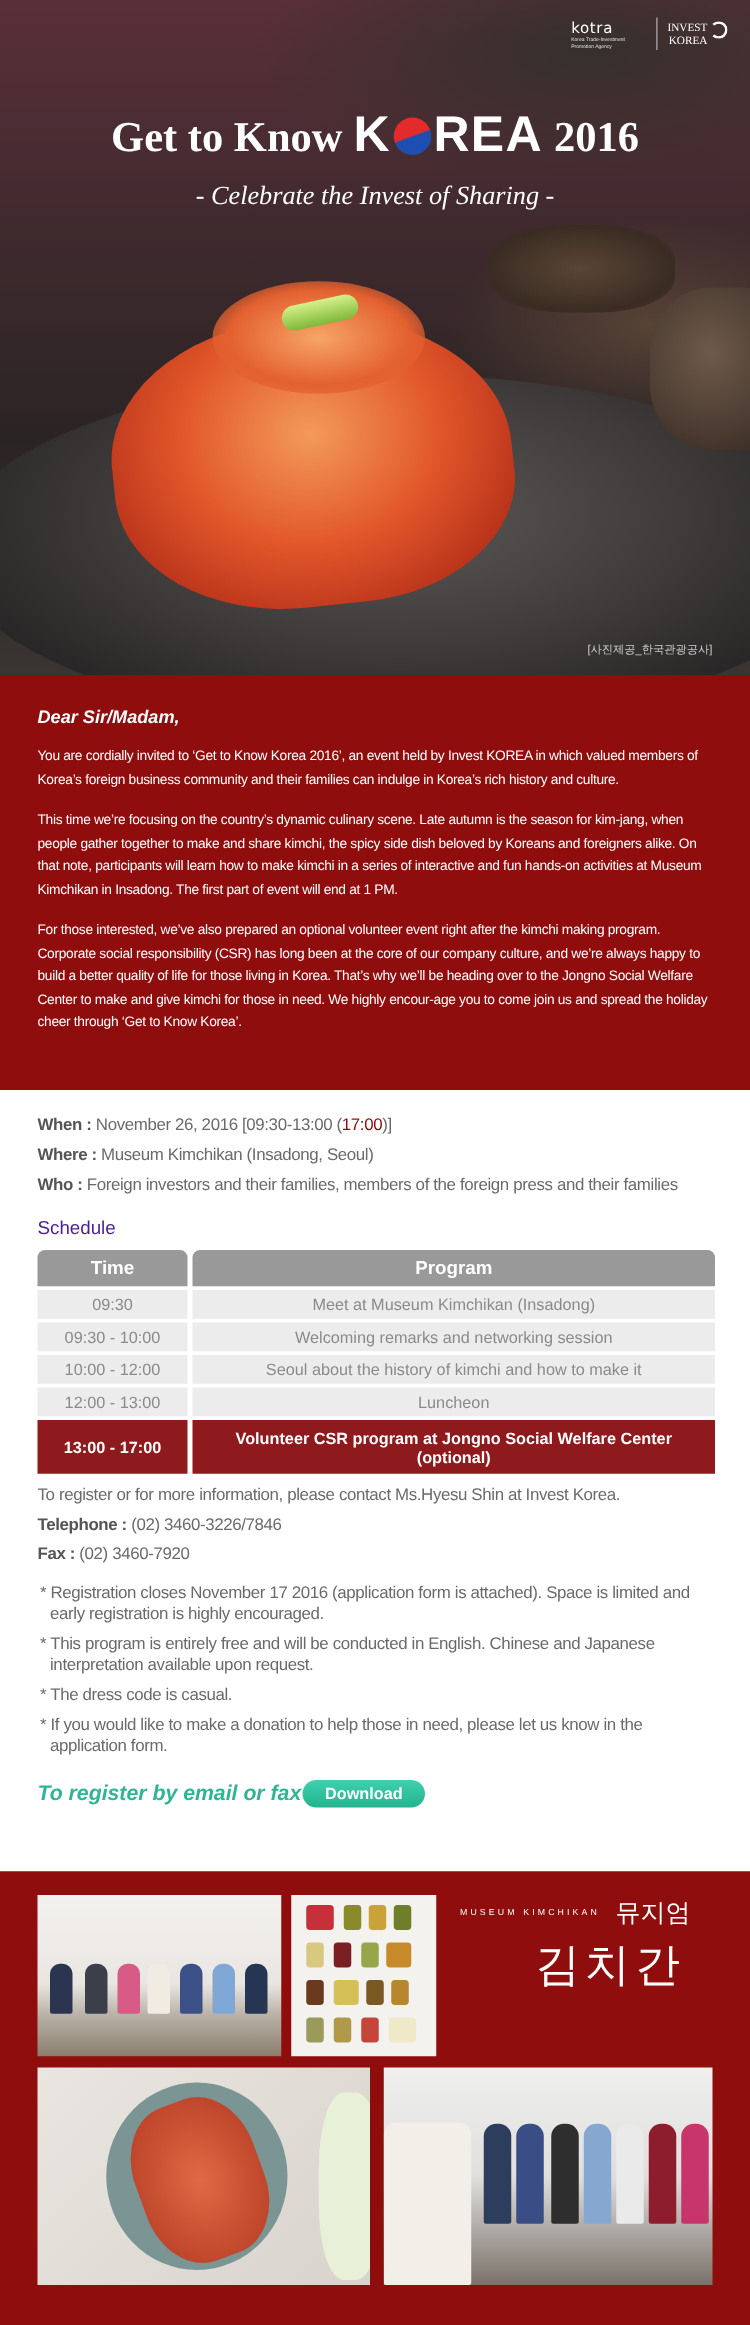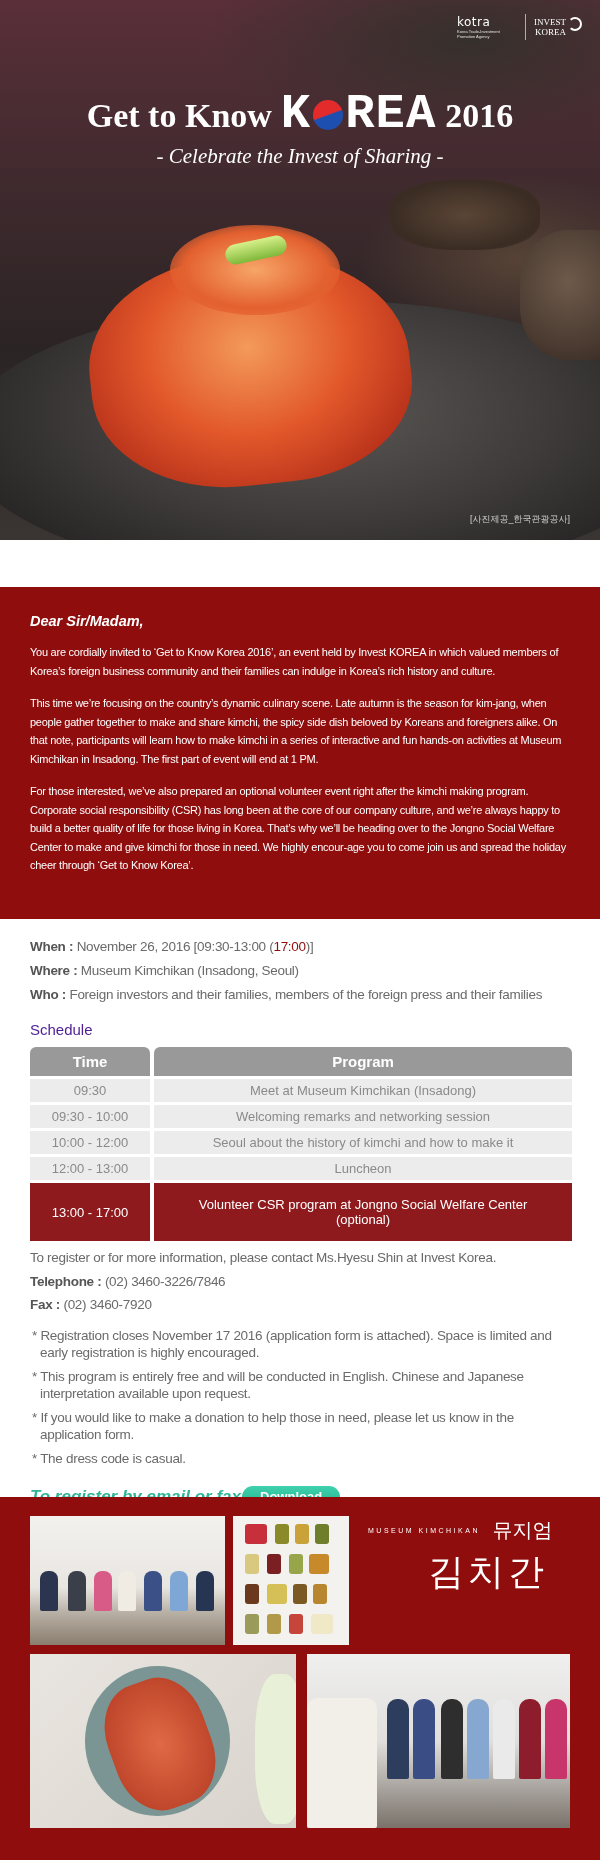--- a/index.html
+++ b/index.html
@@ -30,44 +30,44 @@
   .logos { position: absolute; right: 18px; top: 14px; display: flex; align-items: center; gap: 8px; color: #fff; }
   .logo-kotra { display: flex; flex-direction: column; }
   .logo-kotra .name { font-family: "DejaVu Sans", sans-serif; font-size: 12px; letter-spacing: 0.5px; }
   .logo-kotra .sub { font-size: 4px; line-height: 5px; opacity: 0.85; width: 60px; }
   .logo-divider { width: 1px; height: 26px; background: rgba(255,255,255,0.6); }
   .logo-invest { display: flex; align-items: flex-start; gap: 2px; font-family: "Liberation Serif", serif; font-size: 9px; line-height: 10px; text-align: right; }
   .logo-invest .mark { width: 14px; height: 14px; border-radius: 50%; border: 2px solid #fff; border-left-color: transparent; }
 
   .hero-title { position: absolute; top: 86px; left: 0; width: 600px; text-align: center; color: #fff; white-space: nowrap; }
   .hero-title .serif { font-family: "Liberation Serif", serif; font-size: 34px; vertical-align: baseline; }
-  .hero-title .korea { font-family: Liberation Mono, monospace; font-weight: bold; font-size: 49px; letter-spacing: 1px; vertical-align: baseline; }
+  .hero-title .korea { font-family: Liberation Sans, sans-serif; font-weight: bold; font-size: 40px; letter-spacing: 1px; vertical-align: baseline; }
   .taeguk { display: inline-block; width: 30px; height: 30px; border-radius: 50%; vertical-align: -3px; margin: 0 2px;
     background: linear-gradient(160deg, #e32b2b 0%, #e32b2b 48%, #1d4fb0 52%, #1d4fb0 100%); }
   .hero-sub { position: absolute; top: 144px; left: 0; width: 600px; text-align: center; color: #fff;
     font-family: "Liberation Serif", serif; font-style: italic; font-size: 21px; }
   .photo-credit { position: absolute; right: 30px; bottom: 14px; color: rgba(255,255,255,0.75); font-size: 9px; }
 
   
-  .intro { background: #8f0d0d; color: #fff; padding: 26px 30px 24px 30px; height: 332px; margin-top: 47px; }
+  .intro { background: #8f0d0d; color: #fff; padding: 26px 30px 24px 30px; height: 332px; }
   .intro .greet { font-weight: bold; font-style: italic; font-size: 14.5px; margin-bottom: 14px; }
   .intro p { font-size: 11px; line-height: 18.5px; margin-bottom: 14px; letter-spacing: -0.25px; }
 
   
   .details { padding: 16px 30px 0 30px; color: #6a6a6a; }
   .details .row { font-size: 13.5px; line-height: 24px; letter-spacing: -0.3px; }
   .details .row b { color: #555; }
   .details .red { color: #8f0d0d; }
   .schedule-title { font-size: 15px; color: #4c1d95; margin-top: 14px; margin-bottom: 6px; }
 
   table.sched { border-collapse: separate; border-spacing: 4px 3px; width: 550px; margin-left: -4px; }
   table.sched th { background: #999; color: #fff; font-size: 15px; font-weight: bold; height: 29px; border-radius: 6px 6px 0 0; }
   table.sched td { background: #ececec; color: #8a8a8a; font-size: 13px; text-align: center; height: 23px; }
   table.sched td.time { width: 120px; }
-  table.sched tr.hl td { background: #8f1a1e; color: #fff; font-weight: normal; height: 58px; line-height: 15px; }
+  table.sched tr.hl td { background: #8f1a1e; color: #fff; font-weight: bold; height: 43px; line-height: 15px; }
 
   .contact { font-size: 13.5px; color: #6a6a6a; line-height: 23.5px; margin-top: 2px; letter-spacing: -0.3px; }
   .contact b { color: #555; }
 
   .notes { margin-top: 10px; font-size: 13.5px; color: #6a6a6a; letter-spacing: -0.3px; }
   .notes li { list-style: none; line-height: 17px; margin-bottom: 7px; padding-left: 10px; text-indent: -8px; }
 
   .register { display: flex; align-items: center; gap: 1px; margin-top: 12px; height: 36px; }
   .register .label { color: #2fb596; font-weight: bold; font-style: italic; font-size: 17px; }
   .register .btn { background: linear-gradient(180deg, #3fd0ad, #23b38f); color: #fff; font-size: 13px; font-weight: bold;
@@ -187,22 +187,22 @@
 
     <div class="contact">
       <div>To register or for more information, please contact Ms.Hyesu Shin at Invest Korea.</div>
       <div><b>Telephone :</b> <span>(02) 3460-3226/7846</span></div>
       <div><b>Fax :</b> <span>(02) 3460-7920</span></div>
     </div>
 
     <ul class="notes">
       <li>* Registration closes November 17 2016 (application form is attached). Space is limited and early registration is highly encouraged.</li>
       <li>* This program is entirely free and will be conducted in English. Chinese and Japanese interpretation available upon request.</li>
+      <li>* The dress code is casual.</li>
       <li>* If you would like to make a donation to help those in need, please let us know in the application form.</li>
-      <li>* The dress code is casual.</li>
     </ul>
 
     <div class="register">
       <span class="label">To register by email or fax</span>
       <span class="btn">Download</span>
     </div>
   </section>
 
   <section class="footer">
     <div class="fimg f1">

